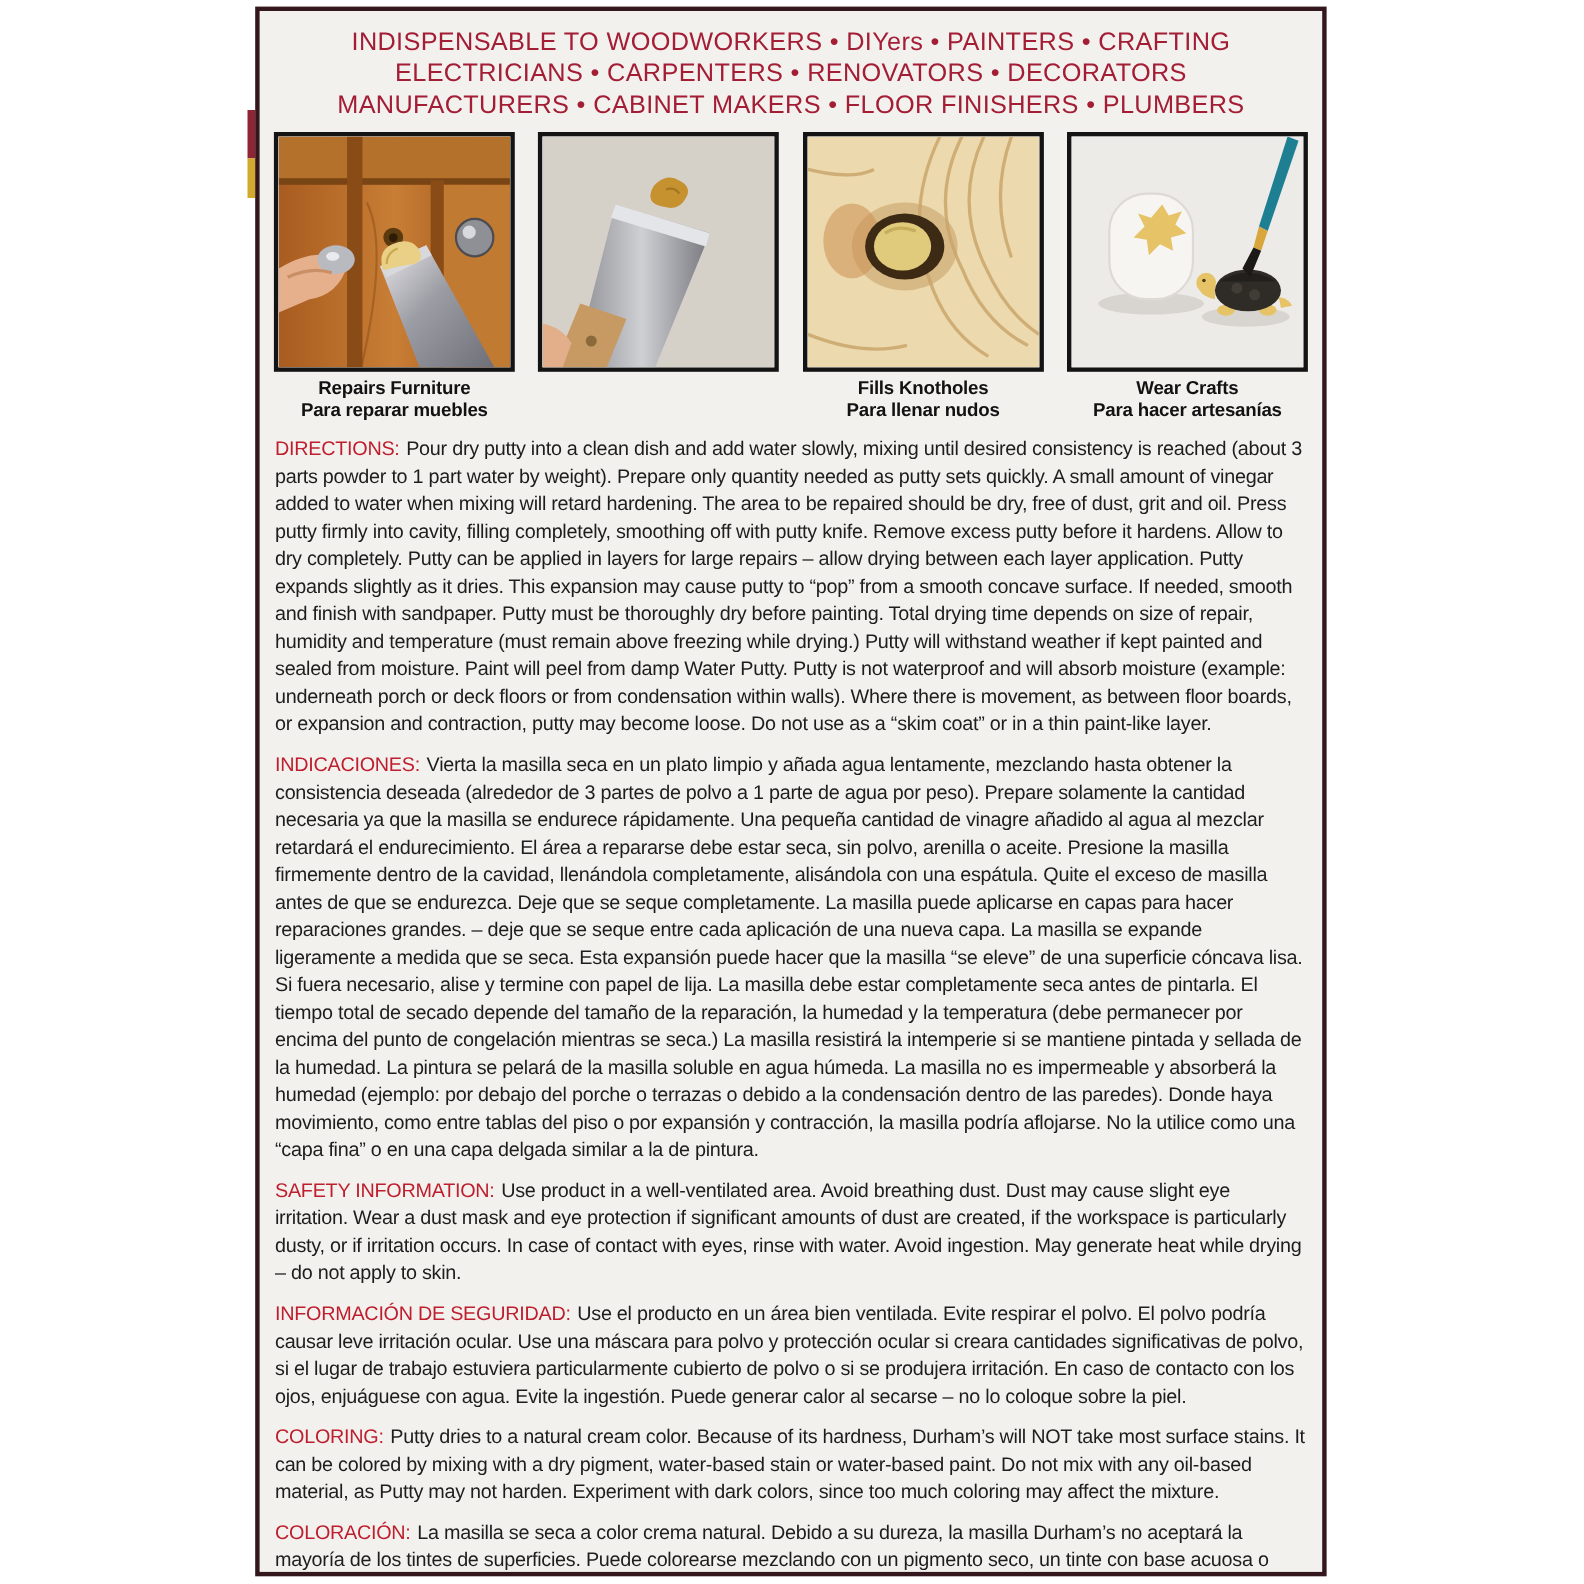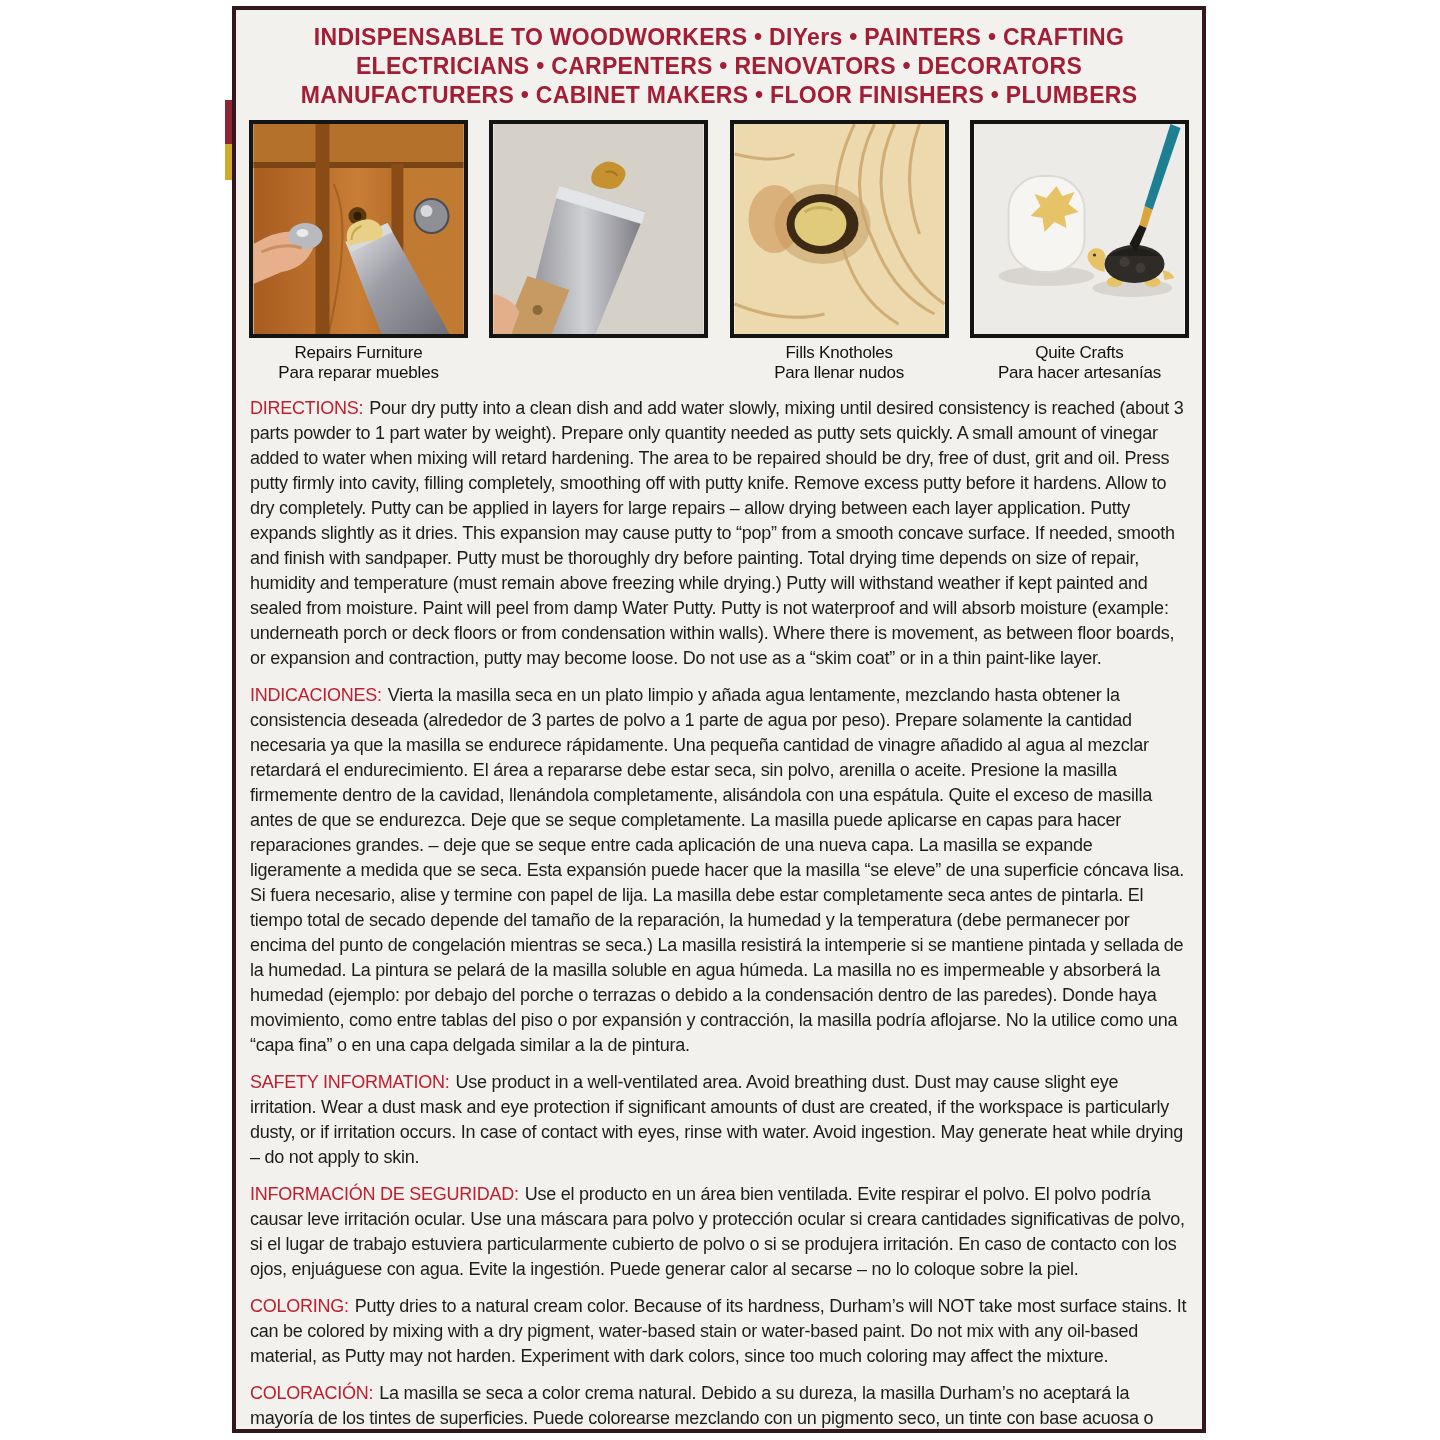--- a/index.html
+++ b/index.html
@@ -10,30 +10,30 @@
   .edge-strip.maroon { top:100px; height:44px; background:#8e2534; }
   .edge-strip.yellow { top:144px; height:36px; background:#d1a92c; }
 
   .label-box {
     position:absolute; left:232px; top:6px; width:974px; height:1427px;
     background:#f3f1ee; border:4px solid #34171d; overflow:hidden;
   }
 
   header.audience { padding-top:13px; text-align:center; }
   header.audience .hline {
-    color:#a31d35; font-weight:bold; font-size:23px; line-height:29px; letter-spacing:.3px;
+    color:#a31d35; font-weight:normal; font-size:23px; line-height:29px; letter-spacing:.3px;
   }
 
   .photos { display:flex; justify-content:space-between; padding:0 13px; margin-top:10px; }
   figure.photo-card { width:219px; }
   .photo-frame {
     width:219px; height:218px; border:4px solid #141414; background:#fff; overflow:hidden;
   }
   .photo-frame svg { display:block; width:100%; height:100%; }
-  figcaption { margin-top:5px; text-align:center; color:#121212; font-weight:normal; font-size:17px; line-height:20px; letter-spacing:-.2px; }
+  figcaption { margin-top:5px; text-align:center; color:#121212; font-weight:bold; font-size:17px; line-height:20px; letter-spacing:-.2px; }
 
   .sections { padding:13px 15px 0 14px; }
   .section { margin-bottom:12px; color:#1d1d1d; font-size:18px; line-height:25px; letter-spacing:-.25px; }
   .sec-head { color:#be1e2d; font-weight:normal; margin-right:6px; }
 </style>
 </head>
 <body>
 
 <div class="page">
 
@@ -159,21 +159,21 @@
             <ellipse cx="160" cy="140" rx="30" ry="19" fill="#2f2c27"></ellipse>
             <path d="M134 132 q26 -16 52 0 z" fill="#22201c"></path>
             <circle cx="150" cy="138" r="5" fill="#413d36"></circle>
             <circle cx="166" cy="144" r="5" fill="#413d36"></circle>
             <polygon points="196,0 206,4 178,86 170,82" fill="#1e7f93"></polygon>
             <polygon points="170,82 178,86 172,104 165,101" fill="#d9a63c"></polygon>
             <polygon points="165,101 172,104 162,128 155,120" fill="#1c1a16"></polygon>
           </svg>
         </div>
         <figcaption>
-          <div>Quite Crafts</div>
+          <div>Wear Crafts</div>
           <div>Para hacer artesanías</div>
         </figcaption>
       </figure>
 
     </div>
 
     <main class="sections">
       <p class="section">
         <span class="sec-head">DIRECTIONS:</span><span class="sec-body">Pour dry putty into a clean dish and add water slowly, mixing until desired consistency is reached (about 3 parts powder to 1 part water by weight). Prepare only quantity needed as putty sets quickly. A small amount of vinegar added to water when mixing will retard hardening. The area to be repaired should be dry, free of dust, grit and oil. Press putty firmly into cavity, filling completely, smoothing off with putty knife. Remove excess putty before it hardens. Allow to dry completely. Putty can be applied in layers for large repairs – allow drying between each layer application. Putty expands slightly as it dries. This expansion may cause putty to “pop” from a smooth concave surface. If needed, smooth and finish with sandpaper. Putty must be thoroughly dry before painting. Total drying time depends on size of repair, humidity and temperature (must remain above freezing while drying.) Putty will withstand weather if kept painted and sealed from moisture. Paint will peel from damp Water Putty. Putty is not waterproof and will absorb moisture (example: underneath porch or deck floors or from condensation within walls). Where there is movement, as between floor boards, or expansion and contraction, putty may become loose. Do not use as a “skim coat” or in a thin paint-like layer.</span>
       </p>

